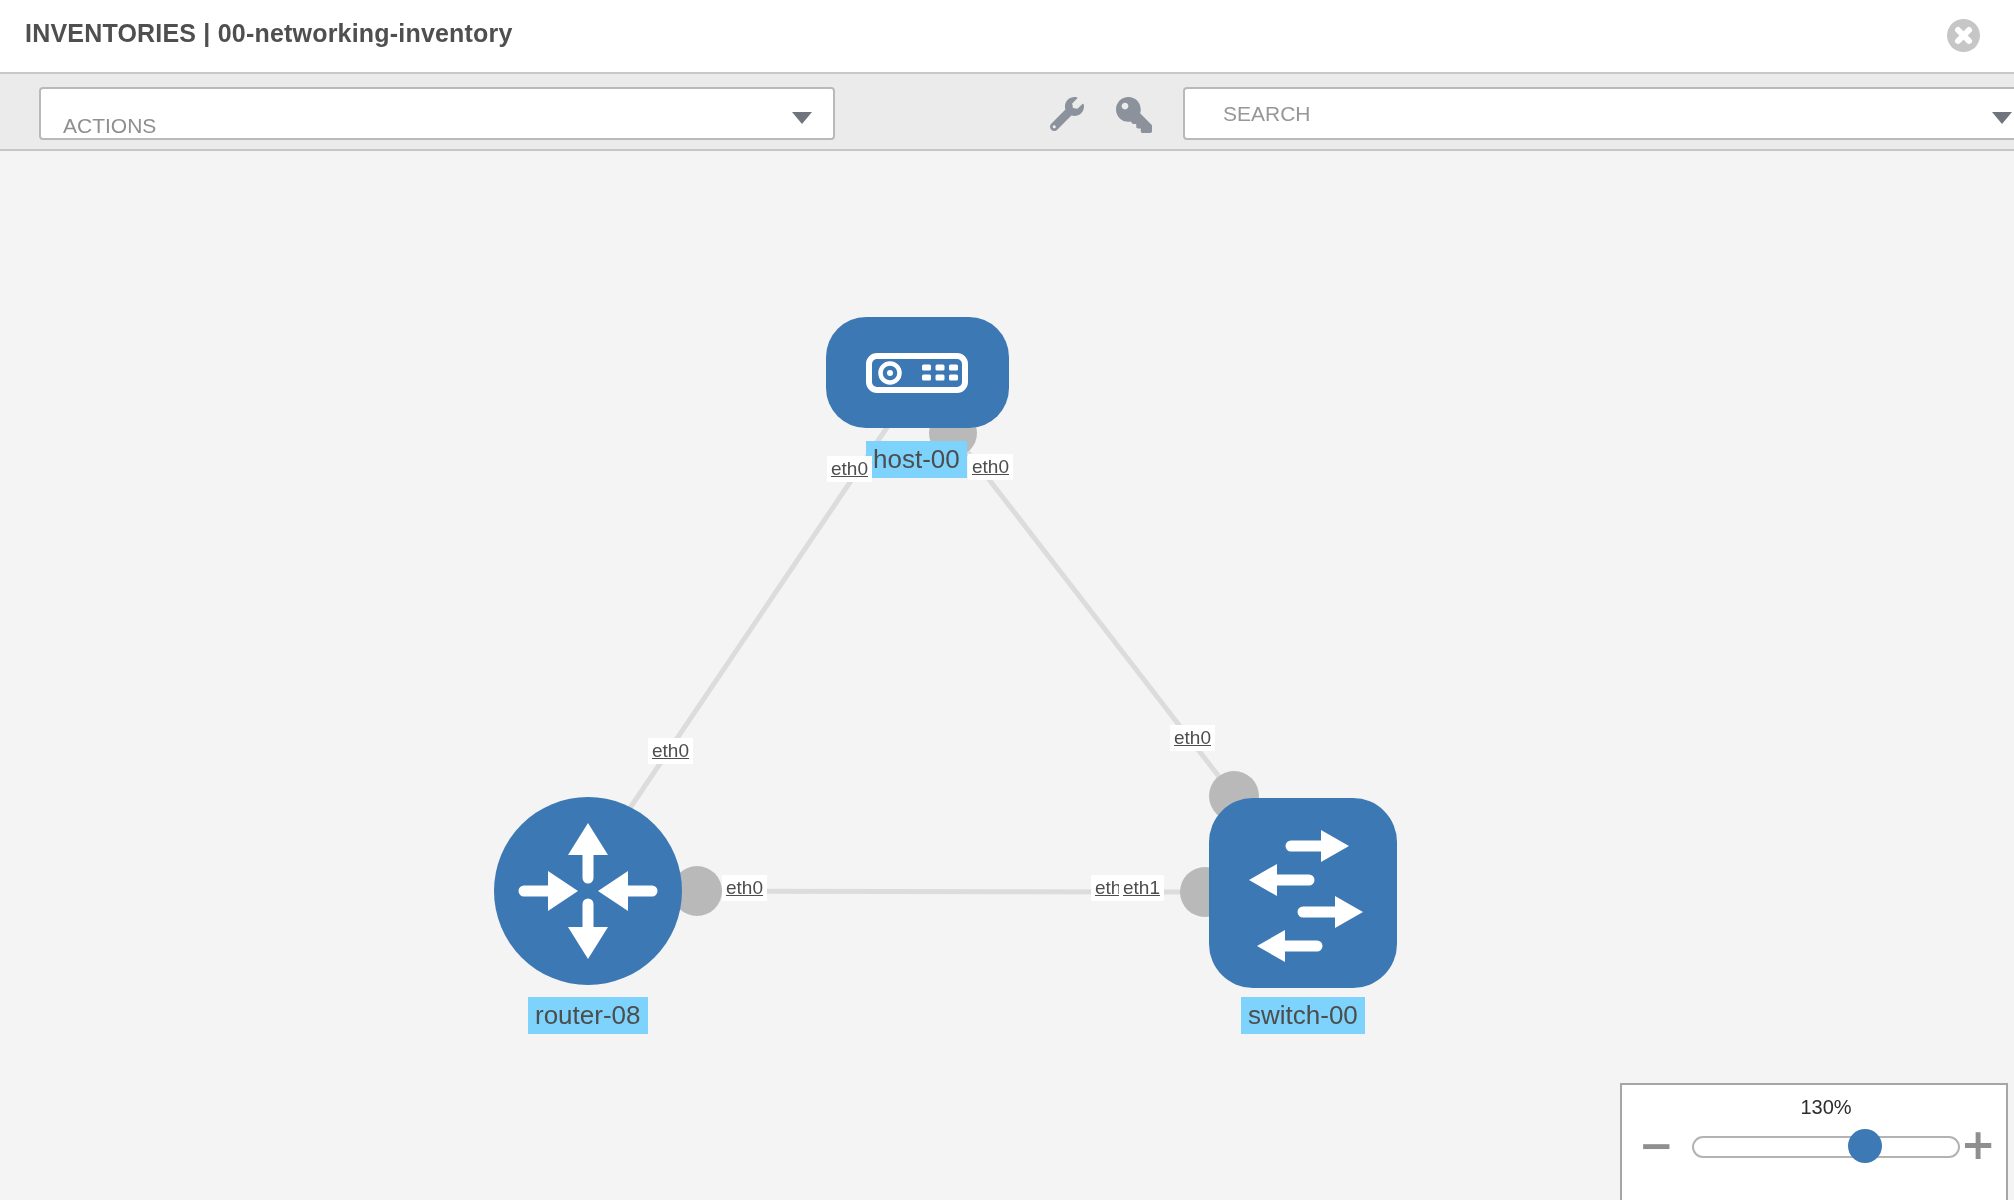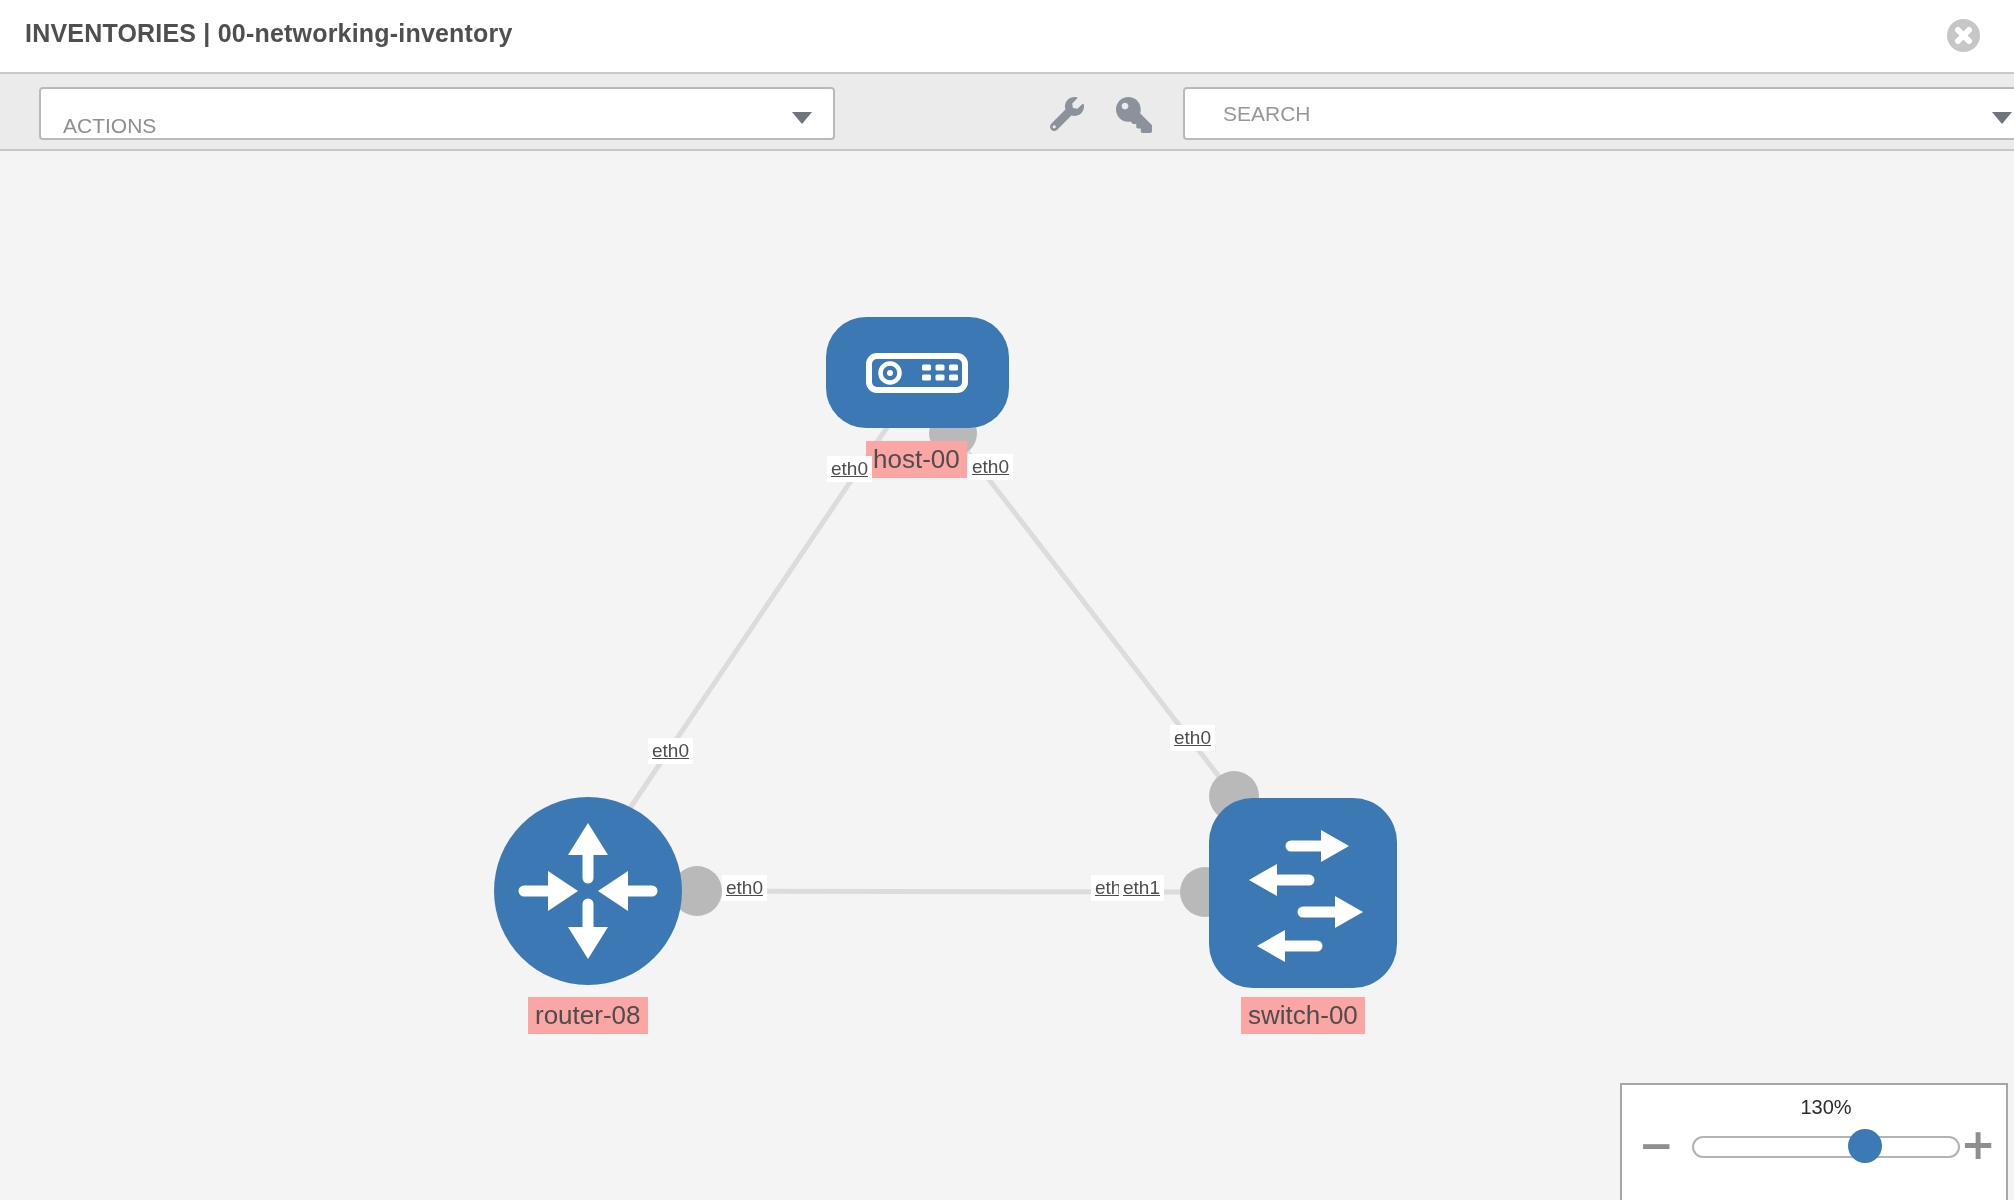--- a/index.html
+++ b/index.html
@@ -25,21 +25,21 @@
 
   
   .canvas { position:absolute; top:151px; left:0; width:2014px; height:1049px; background:#f4f4f4; overflow:hidden; }
   .net-layer { position:absolute; top:0; left:0; }
 
   .node { position:absolute; background:#3c78b3; display:flex; align-items:center; justify-content:center; cursor:pointer; z-index:2; }
   .node-host   { left:826px;  top:166px; width:183px; height:111px; border-radius:40px; }
   .node-router { left:494px;  top:646px; width:188px; height:188px; border-radius:50%; }
   .node-switch { left:1209px; top:647px; width:188px; height:190px; border-radius:44px; }
 
-  .node-label { position:absolute; z-index:3; background:#fca5a5; color:#4d4d4d; font-size:26px; padding:3px 7px; white-space:nowrap; }
+  .node-label { position:absolute; z-index:3; background:#7dd3fc; color:#4d4d4d; font-size:26px; padding:3px 7px; white-space:nowrap; }
   .lbl-host   { left:866px;  top:290px; }
   .lbl-router { left:528px;  top:846px; }
   .lbl-switch { left:1241px; top:846px;text-align:right; }
 
   .eth-label { position:absolute; z-index:3; background:#ffffff; color:#4d4d4d; font-size:19px; padding:2px 4px; white-space:nowrap;text-decoration:underline; }
   .eth-host-left   { left:827px;  top:305px; }
   .eth-host-right  { left:968px;  top:303px; }
   .eth-router-top  { left:648px;  top:587px; }
   .eth-switch-top  { left:1170px; top:574px; }
   .eth-mid-left    { left:722px;  top:724px; }

